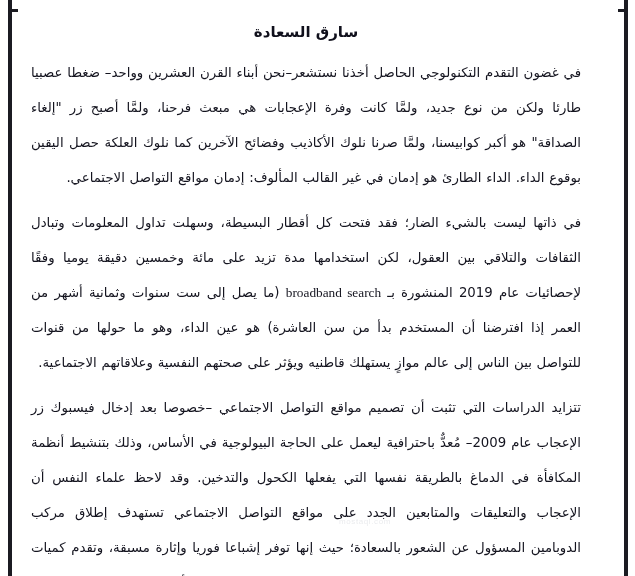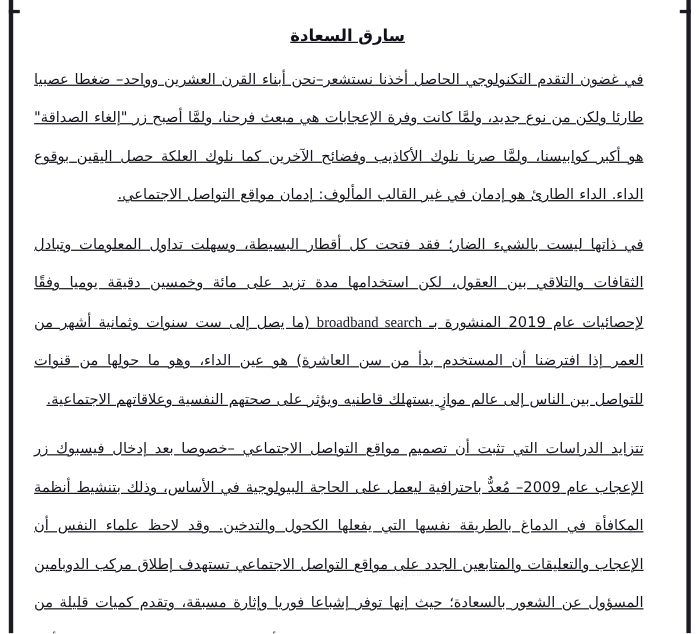--- a/index.html
+++ b/index.html
@@ -35,39 +35,38 @@
     height: 3px;
     background: #1b1b22;
     top: 9px;
   }
   .edge-cap.left  { left: 8px;  width: 10px; }
   .edge-cap.right { right: 7px; width: 10px; }
 
   #content {
     position: absolute;
     inset: 0;
-    padding: 14px 34px 0 31px;
+    padding: 14px 54px 0 31px;
     box-sizing: border-box;
     direction: rtl;
     text-align: justify;
-    text-decoration: underline;
   }
 
   .doc-title {
     margin: 9px 0 14px 0;
     text-align: center;
     font-size: 15px;
     font-weight: bold;
     color: #10101c;
     letter-spacing: 0;
     line-height: 1.2;
   }
 
   .para {
-    margin: 0 16px 10px 0;
+    margin: 0 0 10px 0;
     font-size: 13.3px;
     line-height: 35px;
     color: #14141f;
     text-align: justify;
     text-justify: inter-word;
     direction: rtl;
     word-spacing: 0.5px;
   }
   .para:last-of-type { margin-bottom: 0; }
 

